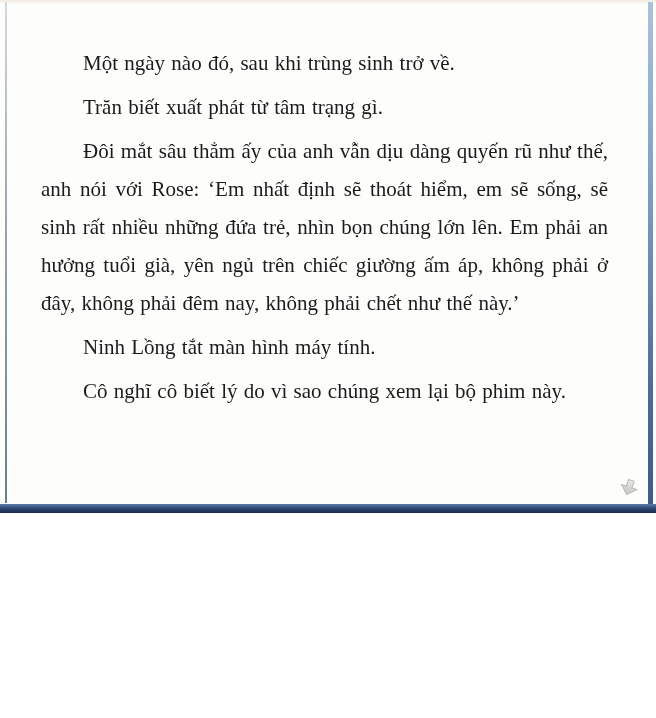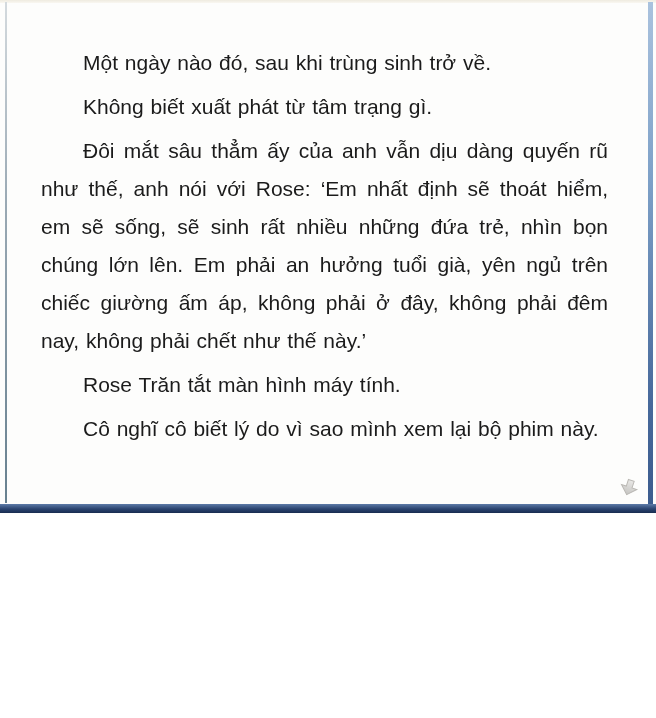--- a/index.html
+++ b/index.html
@@ -6,21 +6,21 @@
     margin: 0;
     padding: 0;
     background: #ffffff;
   }
   .window {
     position: relative;
     width: 656px;
     height: 514px;
     background: #fdfdfc;
     overflow: hidden;
-    font-family: Liberation Sans, sans-serif;
+    font-family: Liberation Serif, serif;
     box-sizing: border-box;
   }
   
   .frame-top {
     position: absolute; top: 0; left: 0; right: 0; height: 3px;
     background: linear-gradient(#efebe0, #f9f7f1);
   }
   .frame-left {
     position: absolute; top: 2px; bottom: 11px; left: 5px; width: 2px;
     background: linear-gradient(#d4dade, #9aa9b4 40%, #67808f);
@@ -65,24 +65,24 @@
     transform: rotate(18deg);
   }
 </style>
 </head>
 <body>
 
 <div class="window">
 
   <div class="page">
     <p>Một ngày nào đó, sau khi trùng sinh trở về.</p>
-    <p>Không biết xuất phát từ tâm trạng gì.</p>
+    <p>Trăn biết xuất phát từ tâm trạng gì.</p>
     <p>Đôi mắt sâu thẳm ấy của anh vẫn dịu dàng quyến rũ như thế, anh nói với Rose: ‘Em nhất định sẽ thoát hiểm, em sẽ sống, sẽ sinh rất nhiều những đứa trẻ, nhìn bọn chúng lớn lên. Em phải an hưởng tuổi già, yên ngủ trên chiếc giường ấm áp, không phải ở đây, không phải đêm nay, không phải chết như thế này.’</p>
-    <p>Rose Trăn tắt màn hình máy tính.</p>
-    <p>Cô nghĩ cô biết lý do vì sao mình xem lại bộ phim này.</p>
+    <p>Ninh Lồng tắt màn hình máy tính.</p>
+    <p>Cô nghĩ cô biết lý do vì sao chúng xem lại bộ phim này.</p>
   </div>
 
   <div class="next-arrow">
     <svg width="22" height="19" viewBox="0 0 22 19" xmlns="http://www.w3.org/2000/svg">
       <defs>
         <linearGradient id="arrowGrad" x1="0" y1="0" x2="0" y2="1">
           <stop offset="0" stop-color="#e9e8e6"></stop>
           <stop offset="1" stop-color="#c4c3c0"></stop>
         </linearGradient>
       </defs>

